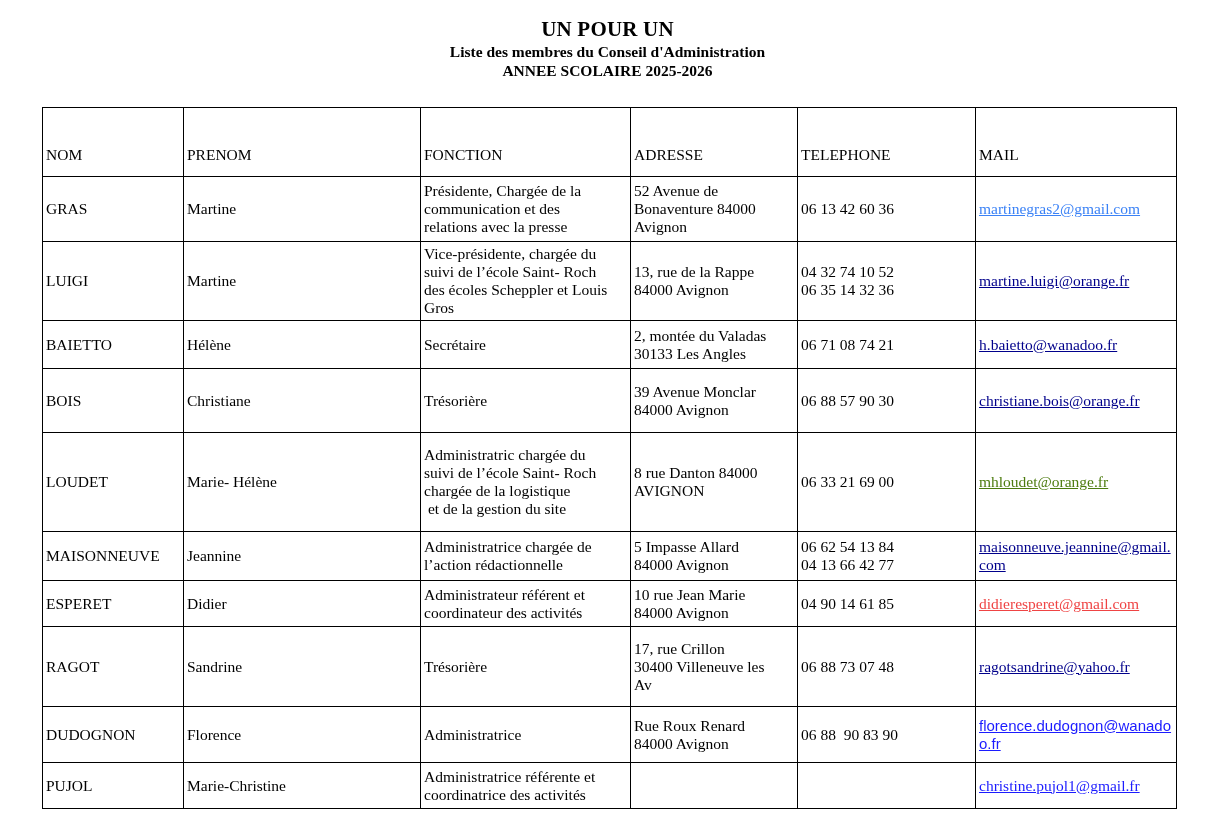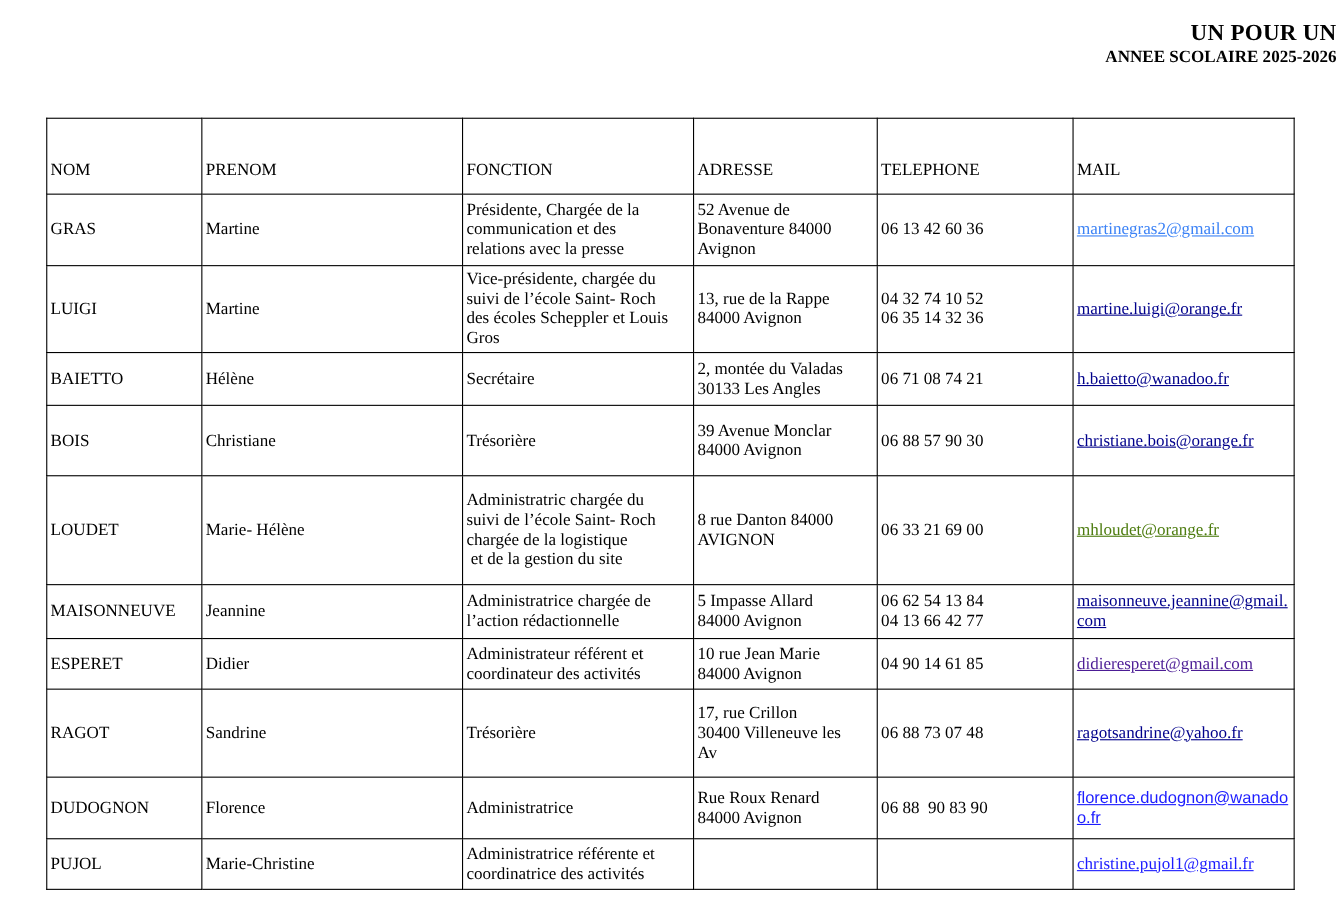--- a/index.html
+++ b/index.html
@@ -13,21 +13,21 @@
     position: relative;
     overflow: hidden;
     font-family: "Liberation Serif", serif;
     color: #000000;
   }
   .title-block {
     position: absolute;
     top: 16px;
     left: 0;
     width: 100%;
-    text-align: right;
+    text-align: center;
   }
   .doc-title {
     font-size: 21px;
     font-weight: bold;
     line-height: 26px;
     letter-spacing: 0.2px;
   }
   .doc-subtitle {
     font-size: 15.5px;
     font-weight: bold;
@@ -69,20 +69,21 @@
   td.mail-sans a.email-link {
     font-family: "Liberation Sans", sans-serif;
     font-size: 15px;
   }
 </style>
 </head>
 <body>
 
 <div class="title-block">
   <div class="doc-title">UN POUR UN</div>
+  <div class="doc-subtitle">Liste des membres du Conseil d'Administration</div>
   <div class="doc-subtitle">ANNEE SCOLAIRE 2025-2026</div>
 </div>
 
 <table class="members">
   <colgroup>
       <col style="width: 141px;">
       <col style="width: 237px;">
       <col style="width: 210px;">
       <col style="width: 167px;">
       <col style="width: 178px;">
@@ -166,21 +167,21 @@
         <td><a class="email-link" style="color: rgb(0, 0, 139);">maisonneuve.jeannine@gmail.com</a></td>
       </tr>
       <tr style="height: 46px; padding-left: 44px;">
         <td>ESPERET</td>
         <td>Didier</td>
         <td>Administrateur référent et
 coordinateur des activités</td>
         <td>10 rue Jean Marie
 84000 Avignon</td>
         <td>04 90 14 61 85</td>
-        <td><a class="email-link" style="color: #4c1d95;">didieresperet@gmail.com</a></td>
+        <td><a class="email-link" style="color: #ef4444;">didieresperet@gmail.com</a></td>
       </tr>
       <tr style="height: 80px;">
         <td>RAGOT</td>
         <td>Sandrine</td>
         <td class="valign-top-pad">Trésorière</td>
         <td>17, rue Crillon
 30400 Villeneuve les
 Av</td>
         <td>06 88 73 07 48</td>
         <td><a class="email-link" style="color: rgb(0, 0, 139);">ragotsandrine@yahoo.fr</a></td>

